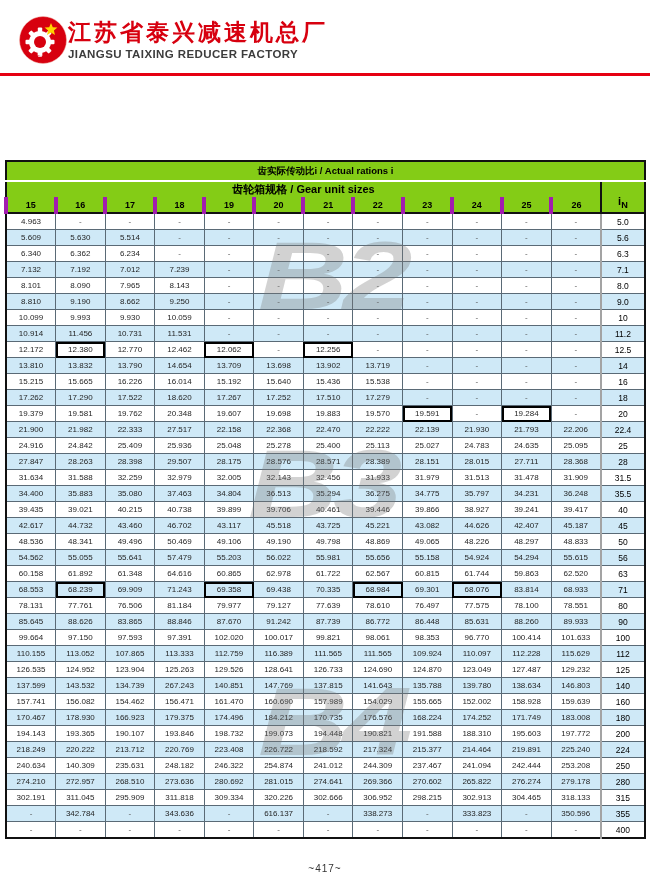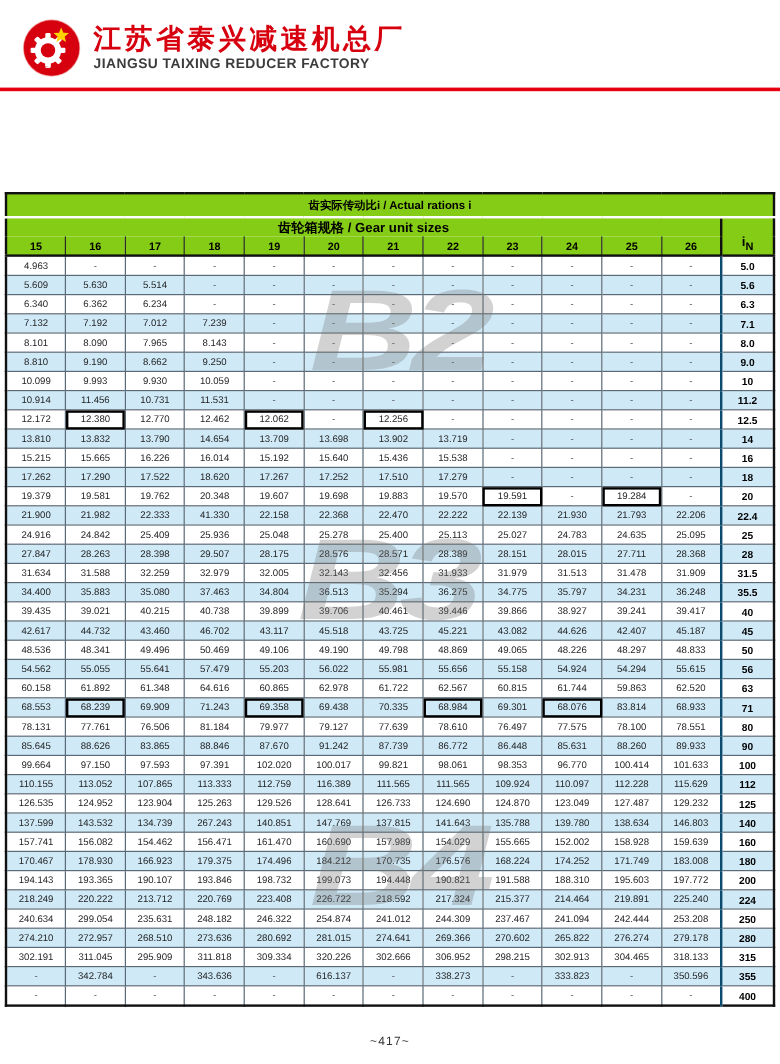--- a/index.html
+++ b/index.html
@@ -1,45 +1,45 @@
 <!DOCTYPE html>
 <html><head>
 <meta charset="utf-8">
 <style>
   html,body{margin:0;padding:0;}
   .page{
     position:relative;width:650px;height:887px;background:#ffffff;
     font-family:"Liberation Sans","DejaVu Sans",sans-serif;overflow:hidden;
   }
   
-  .brandbar{display:flex;align-items:center;gap:10px;padding:12px 0 0 18px;height:56px;}
+  .brandbar{display:flex;align-items:center;padding:12px 0 0 18px;height:56px;}
   .brand-names{display:flex;flex-direction:column;justify-content:center;}
   .brand-cn{color:#d7000f;font-size:23px;font-weight:bold;letter-spacing:3px;line-height:1.1;}
   .brand-en{color:#3c3c3c;font-size:11.5px;font-weight:bold;letter-spacing:0.4px;margin-top:3px;}
   .redline{height:3px;background:#e60012;margin-top:5px;}
   
   .titles{margin:13px 0 0 8px;color:#1c1c1c;font-size:13.5px;line-height:1.35;}
   
   .tablewrap{position:absolute;left:4px;right:4px;top:160px;}
   table{border-collapse:collapse;table-layout:fixed;width:100%;border:2px solid #111;}
   col.size-col{width:auto;}
   col.in-col{width:44px;}
   thead th{background:#84cc16;color:#000;font-weight:bold;padding:0;}
   tr.cap1 th{height:18px;font-size:9.5px;border-bottom:2px solid #ffffff;}
   tr.cap2 th{height:13px;font-size:11px;border-bottom:0;}
-  tr.sizes th{height:15px;font-size:9px;border-top:0;border-left:1px solid #a21caf;border-right:1px solid #2a2a2a;}
+  tr.sizes th{height:15px;font-size:9px;border-top:0;border-left:4px solid #a21caf;border-right:1px solid #2a2a2a;}
   th.in-head{border-left:2px solid #111;vertical-align:bottom;padding-bottom:2px;font-size:9px;}
   thead{border-bottom:2px solid #111;}
   tbody td{
     border:1px solid #5a6a76;height:15px;padding:0;text-align:center;
     font-size:8px;color:#1f1f1f;overflow:hidden;white-space:nowrap;
   }
   tbody tr:nth-child(even){background:#cfe9f7;}
   tbody td.dash{color:#555;}
-  tbody td.in{font-weight:bold;color:#000;font-size:8.5px;border-left:2px solid #0c4a6e;}
+  tbody td.in{font-weight:normal;color:#000;font-size:8.5px;border-left:2px solid #a3a3a3;}
   tbody td.outlined{outline:2px solid #000;outline-offset:-2px;}
   
   .watermark{
     position:absolute;z-index:5;pointer-events:none;
     font-weight:bold;font-style:italic;font-size:96px;line-height:0.8;
     color:#777777;opacity:0.32;transform:scaleX(1.3);transform-origin:left top;
     letter-spacing:-4px;
   }
   
   .pagefooter{position:absolute;bottom:13px;left:0;width:100%;text-align:center;
@@ -313,21 +313,21 @@
             <td class="outlined">19.591</td>
             <td class="dash">-</td>
             <td class="outlined">19.284</td>
             <td class="dash">-</td>
             <td class="in">20</td>
           </tr>
           <tr>
             <td>21.900</td>
             <td>21.982</td>
             <td>22.333</td>
-            <td>41.330</td>
+            <td>27.517</td>
             <td>22.158</td>
             <td>22.368</td>
             <td>22.470</td>
             <td>22.222</td>
             <td>22.139</td>
             <td>21.930</td>
             <td>21.793</td>
             <td>22.206</td>
             <td class="in">22.4</td>
           </tr>
@@ -626,21 +626,21 @@
             <td>218.592</td>
             <td>217.324</td>
             <td>215.377</td>
             <td>214.464</td>
             <td>219.891</td>
             <td>225.240</td>
             <td class="in">224</td>
           </tr>
           <tr>
             <td>240.634</td>
-            <td>299.054</td>
+            <td>140.309</td>
             <td>235.631</td>
             <td>248.182</td>
             <td>246.322</td>
             <td>254.874</td>
             <td>241.012</td>
             <td>244.309</td>
             <td>237.467</td>
             <td>241.094</td>
             <td>242.444</td>
             <td>253.208</td>

